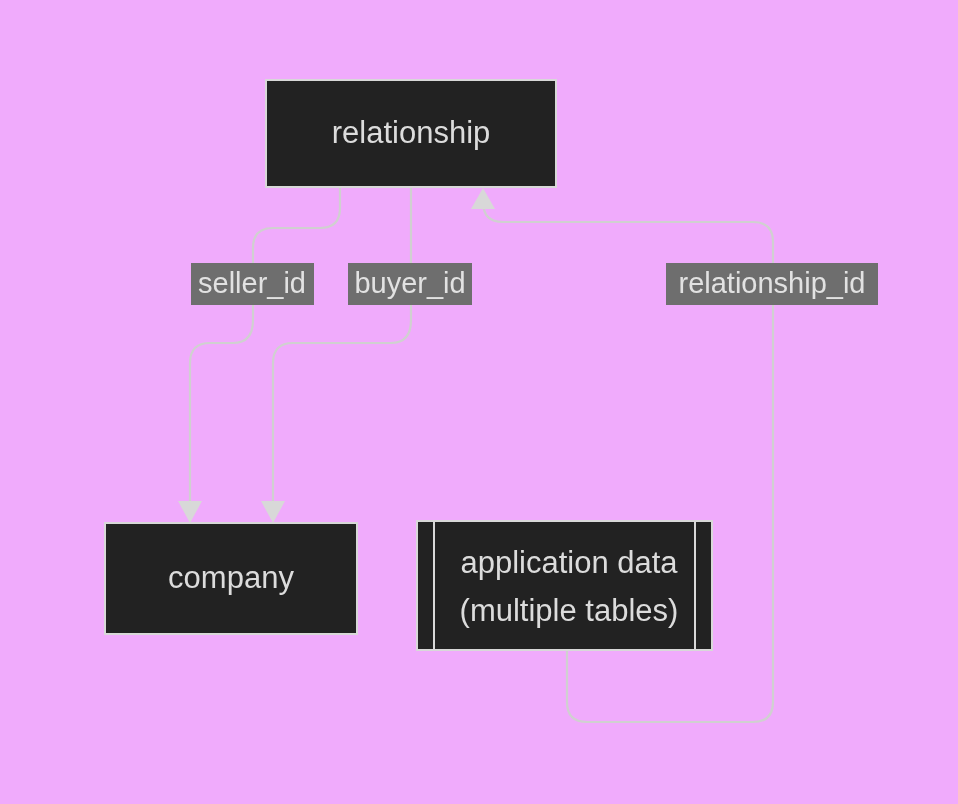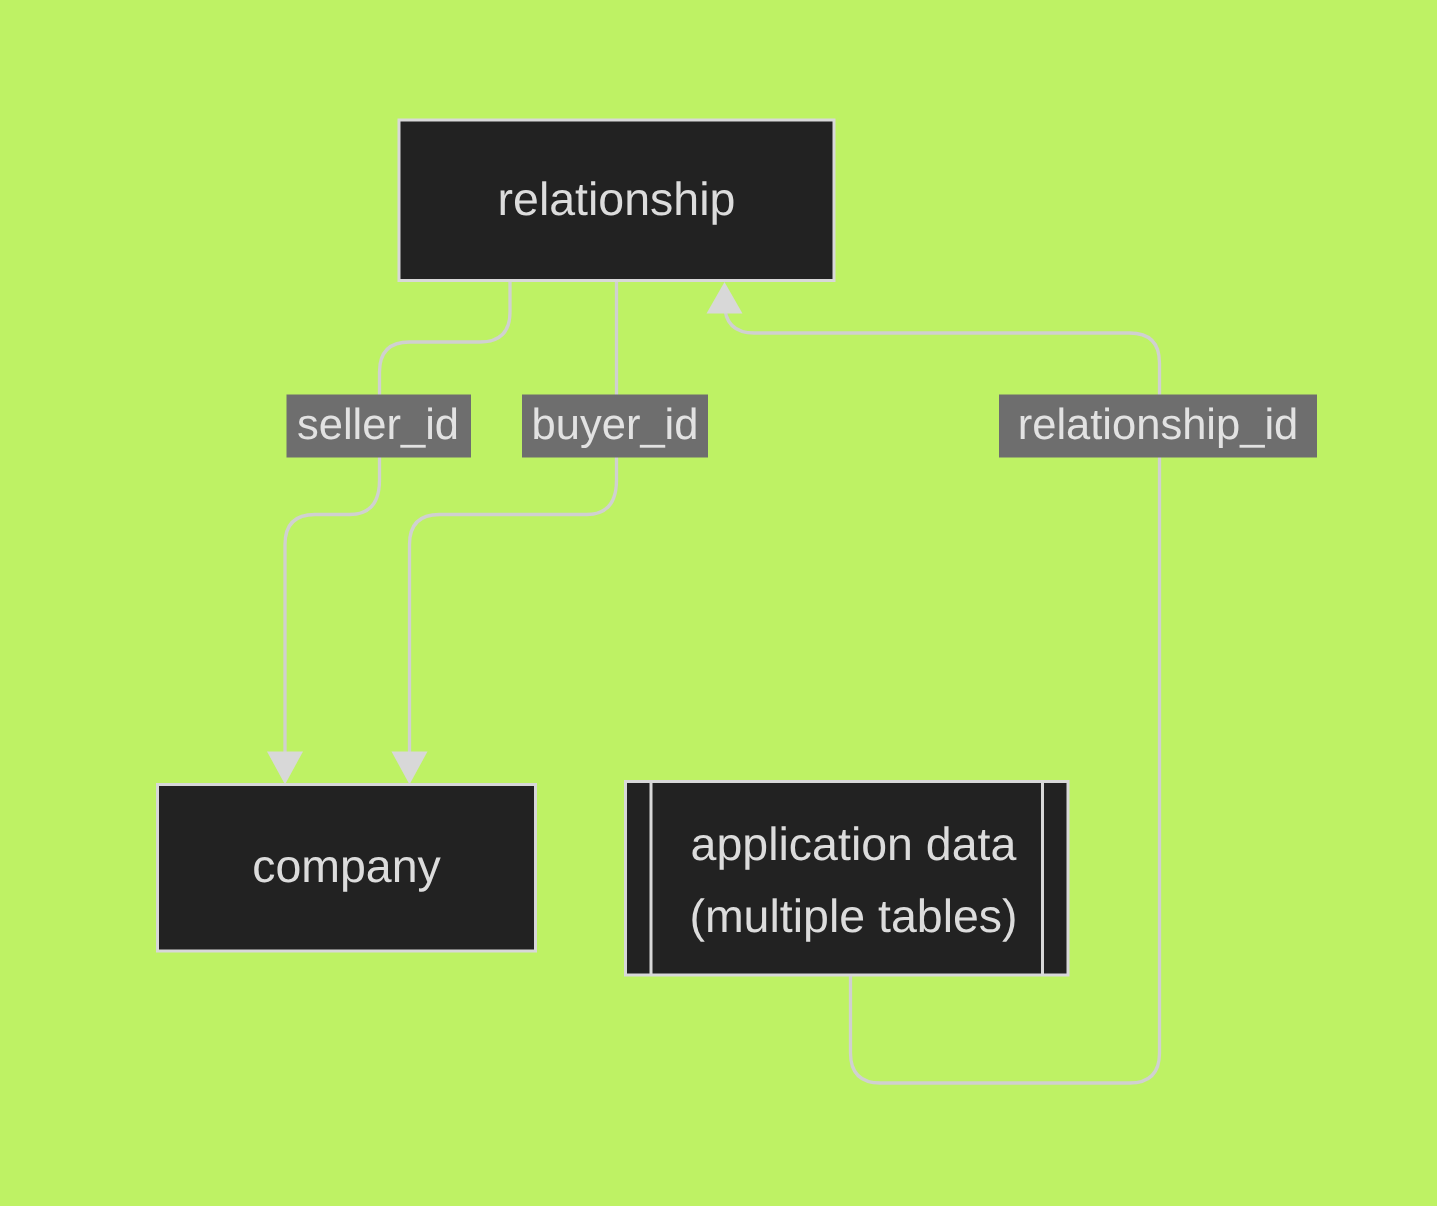--- a/index.html
+++ b/index.html
@@ -11,21 +11,21 @@
   body {
     width: 958px;
     height: 804px;
     overflow: hidden;
     font-family: "Liberation Sans", "DejaVu Sans", sans-serif;
   }
   #diagram-root {
     position: relative;
     width: 958px;
     height: 804px;
-    background: #bef264;
+    background: #f0abfc;
   }
   svg.diagram-canvas {
     position: absolute;
     left: 0;
     top: 0;
     width: 958px;
     height: 804px;
     display: block;
   }
   .entity-rect {

